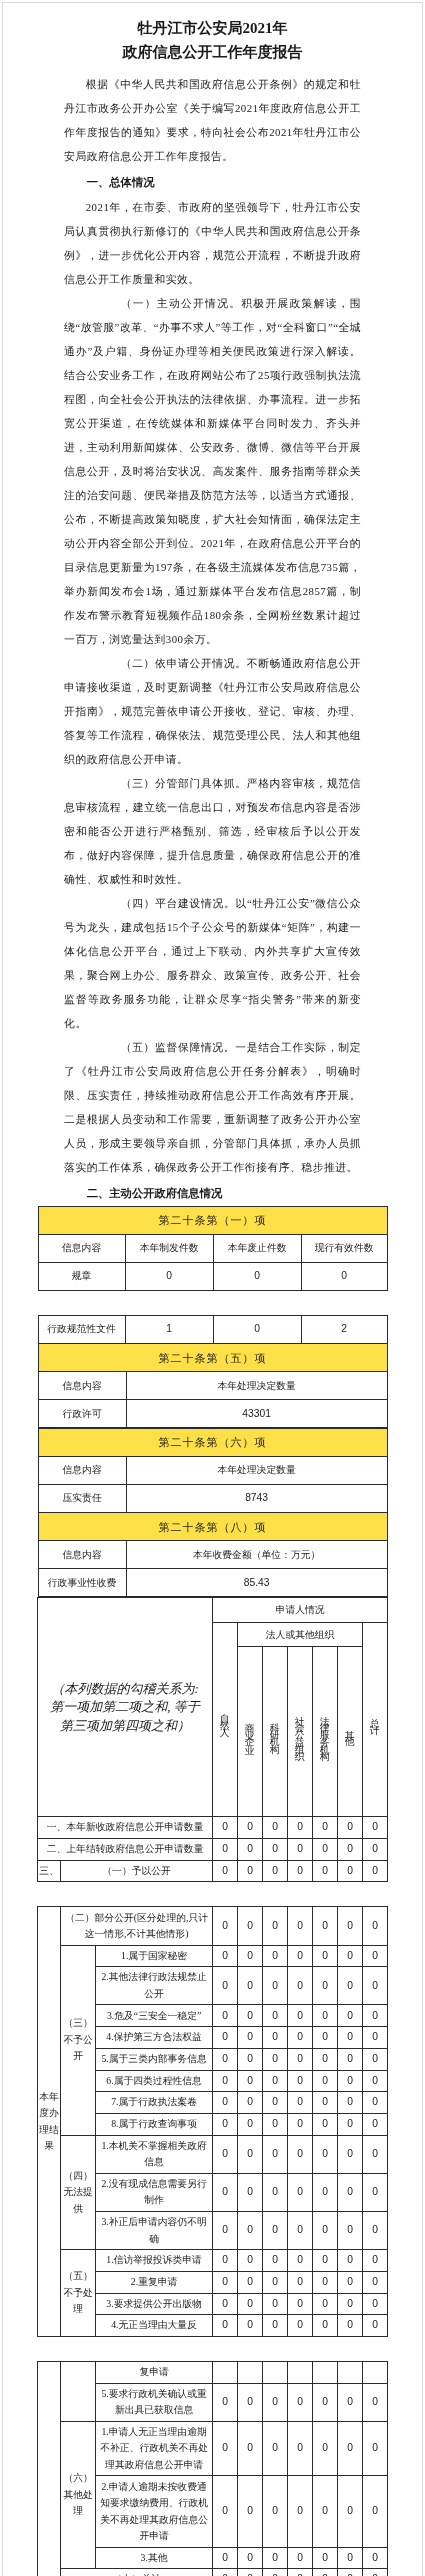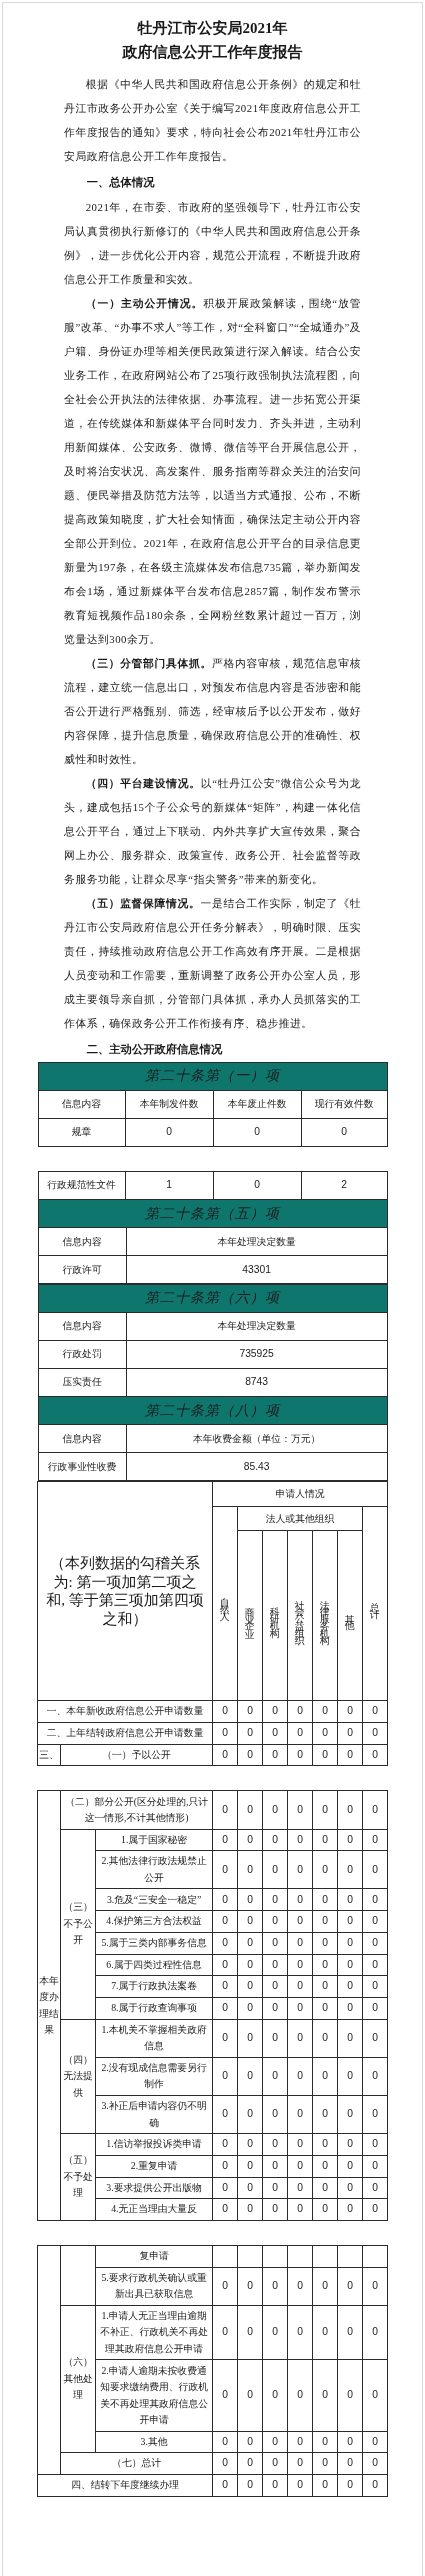--- a/index.html
+++ b/index.html
@@ -6,58 +6,59 @@
   body { width:426px; height:3545px; overflow:hidden;
          font-family:"Liberation Serif","DejaVu Serif",serif; color:#1a1a1a; }
   .sheet { box-sizing:border-box; width:421px; height:3540px; margin:2.1px;
            border:0.5px solid #d9d9d9; background:#ffffff; overflow:hidden; }
   .text-block { padding:0 61px; }
   .doc-title { text-align:center; font-weight:bold; font-size:15px;
                line-height:24px; margin-top:13.4px; }
   .doc-date  { text-align:center; font-size:9.8px; line-height:17.5px; margin-top:3.1px; }
   .body-p { font-size:10.8px; line-height:24px; text-align:justify;
             text-indent:2em; margin:0; letter-spacing:0.5px; }
-  .lead { font-weight:bold; }
+  .lead { font-weight:normal;margin-left:35px; }
   .sec-heading { font-family:"Liberation Sans","DejaVu Sans",sans-serif;
                  font-weight:bold; font-size:11.3px; line-height:24px;
                  text-indent:2em; margin:2.1px 0 1px 0; }
   .mt { margin-top:7.2px; }
   
   table { border-collapse:collapse; margin:0 auto; table-layout:fixed; }
   .tstack { margin-top:-0.5px; }
   td,th { border:0.5px solid #2b2b2b; text-align:center; vertical-align:middle;
           font-weight:normal; padding:2.1px 2.6px; box-sizing:border-box;
           font-size:9.8px; line-height:16.5px; word-break:break-all; }
-  .band { background:#0f766e; font-size:14px; height:29px; letter-spacing:1px;font-style:italic; }
+  .band { background:#fde047; font-size:11px; height:29px; letter-spacing:1px; }
   .t2 td, .t2 th { height:28px; }
   .num { font-family:"Liberation Sans","DejaVu Sans",sans-serif; font-size:10.3px; }
   .page-gap { height:24px; background:#ffffff; }
   .bigtable .hrow1 td, .bigtable .hrow1 th { height:25px; }
   .bigtable .hrow2 th { height:24px; }
   .bigtable .vrow th { height:170px; }
   .vtx { display:inline-block; writing-mode:vertical-rl; text-orientation:upright;
          letter-spacing:7.2px; line-height:1.15; }
-  .corner-note { font-size:15px; line-height:18.5px; padding:4.1px 7.2px; }
+  .corner-note { font-size:13px; line-height:18.5px; padding:4.1px 7.2px;font-style:italic; }
   .grp { padding:2.1px 1px; }
 </style>
 </head>
 <body>
 
 <div class="sheet">
 
   <div class="text-block">
     <div class="doc-title">牡丹江市公安局2021年</div>
     <div class="doc-title" style="margin-top:0;">政府信息公开工作年度报告</div>
 
     <p class="body-p mt">根据《中华人民共和国政府信息公开条例》的规定和牡丹江市政务公开办公室《关于编写2021年度政府信息公开工作年度报告的通知》要求，特向社会公布2021年牡丹江市公安局政府信息公开工作年度报告。</p>
 
     <div class="sec-heading">一、总体情况</div>
     <p class="body-p">2021年，在市委、市政府的坚强领导下，牡丹江市公安局认真贯彻执行新修订的《中华人民共和国政府信息公开条例》，进一步优化公开内容，规范公开流程，不断提升政府信息公开工作质量和实效。</p>
 
     <p class="body-p"><b class="lead">（一）主动公开情况。</b><span>积极开展政策解读，围绕“放管服”改革、“办事不求人”等工作，对“全科窗口”“全城通办”及户籍、身份证办理等相关便民政策进行深入解读。结合公安业务工作，在政府网站公布了25项行政强制执法流程图，向全社会公开执法的法律依据、办事流程。进一步拓宽公开渠道，在传统媒体和新媒体平台同时发力、齐头并进，主动利用新闻媒体、公安政务、微博、微信等平台开展信息公开，及时将治安状况、高发案件、服务指南等群众关注的治安问题、便民举措及防范方法等，以适当方式通报、公布，不断提高政策知晓度，扩大社会知情面，确保法定主动公开内容全部公开到位。2021年，在政府信息公开平台的目录信息更新量为197条，在各级主流媒体发布信息735篇，举办新闻发布会1场，通过新媒体平台发布信息2857篇，制作发布警示教育短视频作品180余条，全网粉丝数累计超过一百万，浏览量达到300余万。</span></p>
+    <p class="body-p"><b class="lead">（二）依申请公开情况。</b><span>不断畅通政府信息公开申请接收渠道，及时更新调整《牡丹江市公安局政府信息公开指南》，规范完善依申请公开接收、登记、审核、办理、答复等工作流程，确保依法、规范受理公民、法人和其他组织的政府信息公开申请。</span></p>
     <p class="body-p"><b class="lead">（三）分管部门具体抓。</b><span>严格内容审核，规范信息审核流程，建立统一信息出口，对预发布信息内容是否涉密和能否公开进行严格甄别、筛选，经审核后予以公开发布，做好内容保障，提升信息质量，确保政府信息公开的准确性、权威性和时效性。</span></p>
     <p class="body-p"><b class="lead">（四）平台建设情况。</b><span>以“牡丹江公安”微信公众号为龙头，建成包括15个子公众号的新媒体“矩阵”，构建一体化信息公开平台，通过上下联动、内外共享扩大宣传效果，聚合网上办公、服务群众、政策宣传、政务公开、社会监督等政务服务功能，让群众尽享“指尖警务”带来的新变化。</span></p>
     <p class="body-p"><b class="lead">（五）监督保障情况。</b><span>一是结合工作实际，制定了《牡丹江市公安局政府信息公开任务分解表》，明确时限、压实责任，持续推动政府信息公开工作高效有序开展。二是根据人员变动和工作需要，重新调整了政务公开办公室人员，形成主要领导亲自抓，分管部门具体抓，承办人员抓落实的工作体系，确保政务公开工作衔接有序、稳步推进。</span></p>
 
     <div class="sec-heading">二、主动公开政府信息情况</div>
   </div>
 
   <table class="t2" style="width:349px;">
     <colgroup>
         <col style="width:87px">
@@ -129,24 +130,20 @@
         <col style="width:261px">
       </colgroup>
     <tbody>
         <tr>
           <th class="band" colspan="2">第二十条第（六）项</th>
         </tr>
     <tr>
       <th>信息内容</th>
       <th>本年处理决定数量</th>
     </tr>
-    <tr>
-      <td>行政处罚</td>
-    <td class="num">735925</td>
-        </tr>
     <tr>
       <td>压实责任</td>
     <td class="num">8743</td>
         </tr>
   </tbody>
     </table>
 
   <table class="t2 tstack" style="width:349px;">
     <colgroup>
         <col style="width:88px">

